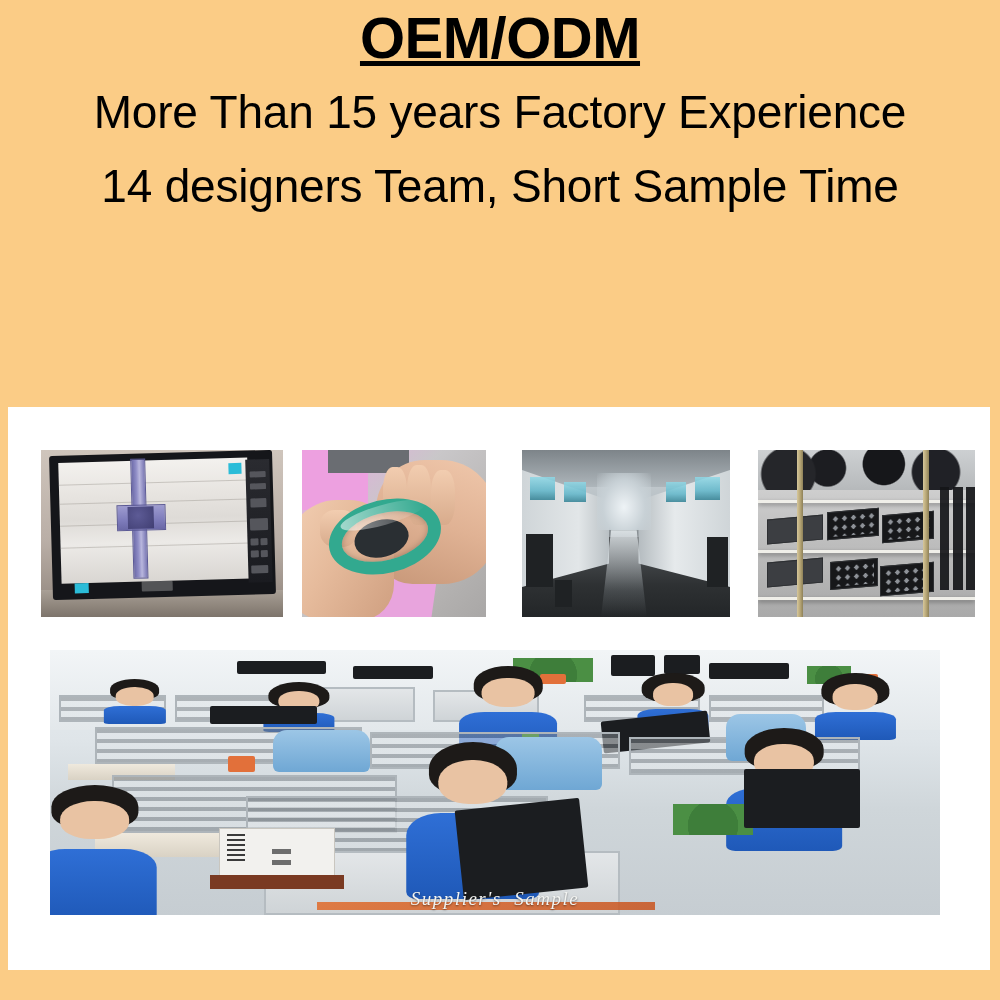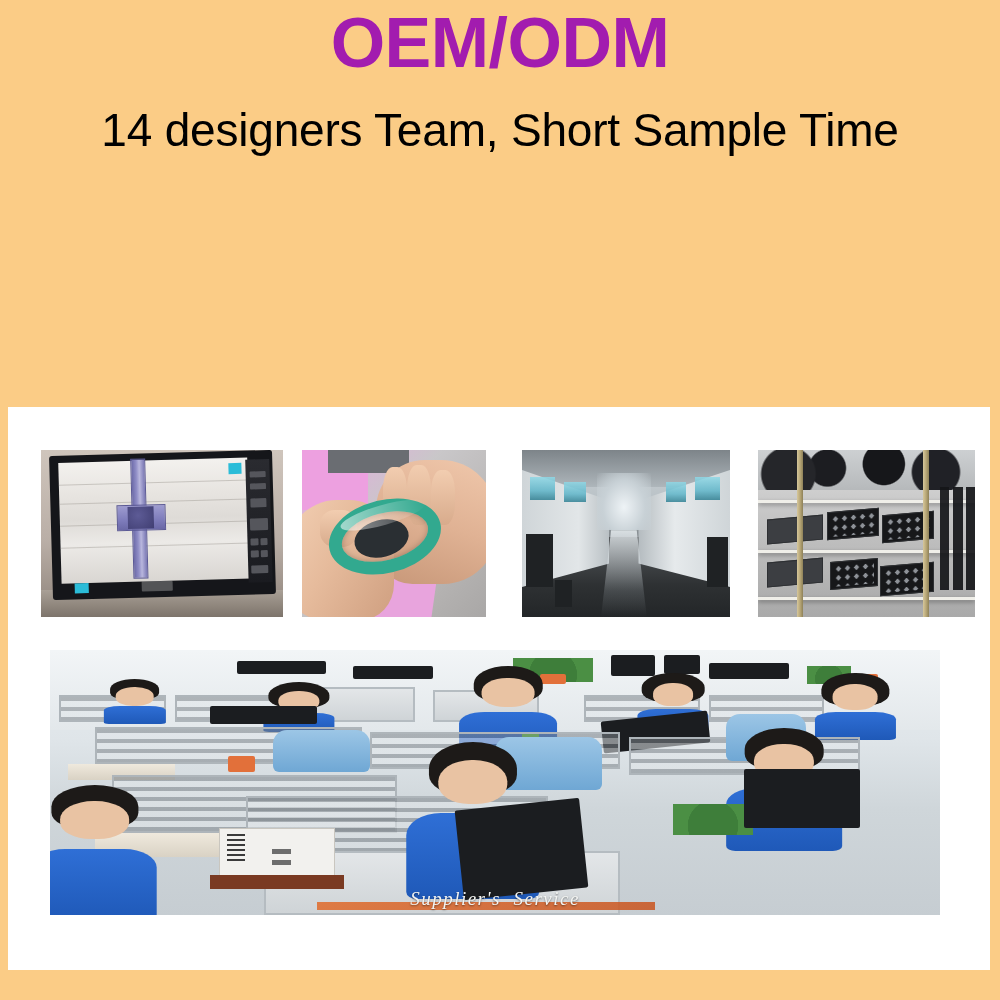--- a/index.html
+++ b/index.html
@@ -26,25 +26,26 @@
   
   .headline-block {
     position: absolute;
     left: 0;
     top: 8px;
     width: 1000px;
     text-align: center;
   }
 
   .headline-main {
-    font-size: 70px;
+    font-size: 58px;
     font-weight: bold;
-    color: #a21caf;
+    color: #000000;
     line-height: 1.02;
     letter-spacing: -0.5px;
+    text-decoration: underline;
   }
 
   .headline-sub {
     font-size: 46px;
     font-weight: normal;
     color: #000000;
     line-height: 1.0;
     letter-spacing: -0.2px;
     margin-top: 22px;
   }
@@ -426,20 +427,21 @@
     white-space: pre;
   }
 </style>
 </head>
 <body>
 
 <div id="banner">
 
   <div class="headline-block">
     <div class="headline-main">OEM/ODM</div>
+    <div class="headline-sub l1">More Than 15 years Factory Experience</div>
     <div class="headline-sub l3">14 designers Team, Short Sample Time</div>
   </div>
 
   <div class="gallery-panel">
 
     <div class="photo-row">
 
       <div class="photo photo-1">
         <div class="ph-img">
           <div class="cad-bg"></div>
@@ -628,18 +630,18 @@
 
         <div class="calendar" style="left:19%;top:67%;width:13%;height:20%">
           <div class="tab"></div>
           <div class="blk" style="left:46%;top:40%;width:16%;height:10%"></div>
           <div class="blk" style="left:46%;top:62%;width:16%;height:10%"></div>
         </div>
         <div class="cal-stand" style="left:18%;top:85%;width:15%;height:5%"></div>
 
         <div class="orange-bar" style="left:30%;bottom:2%;width:38%;height:3%"></div>
 
-        <div class="watermark">Supplier's  Service</div>
+        <div class="watermark">Supplier's  Sample</div>
       </div>
     </div>
 
   </div>
 </div>
 
 </body></html>

